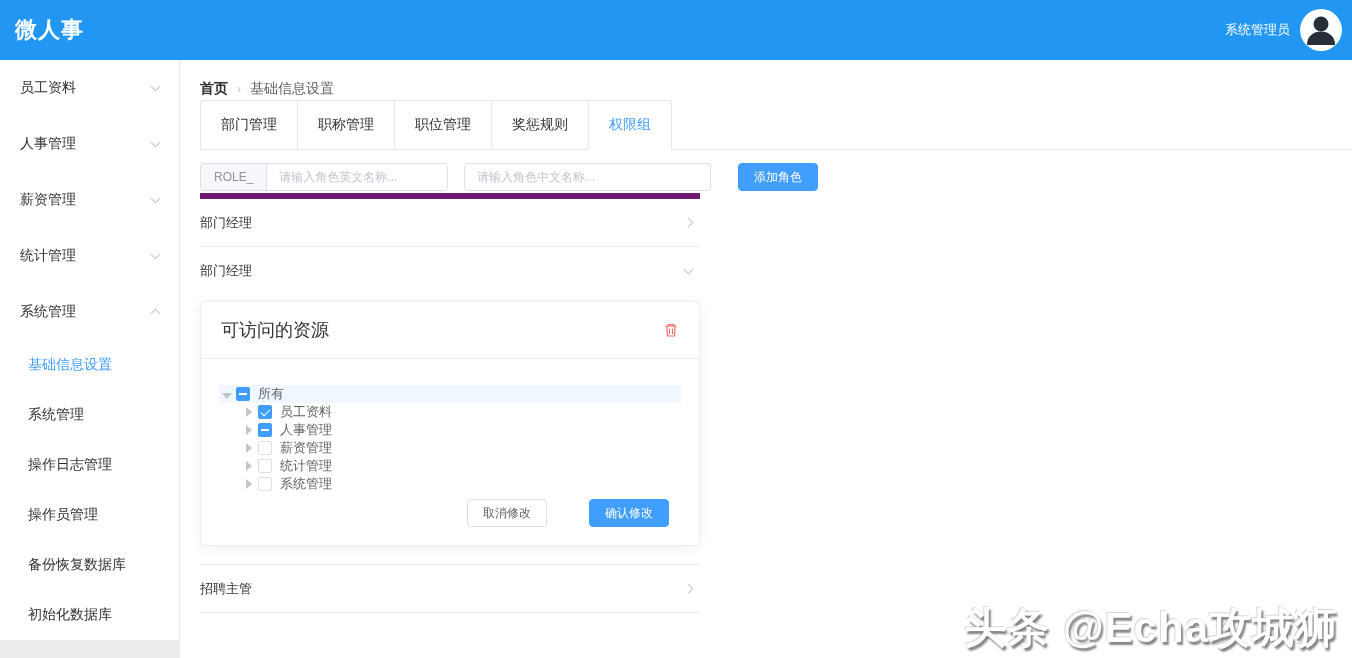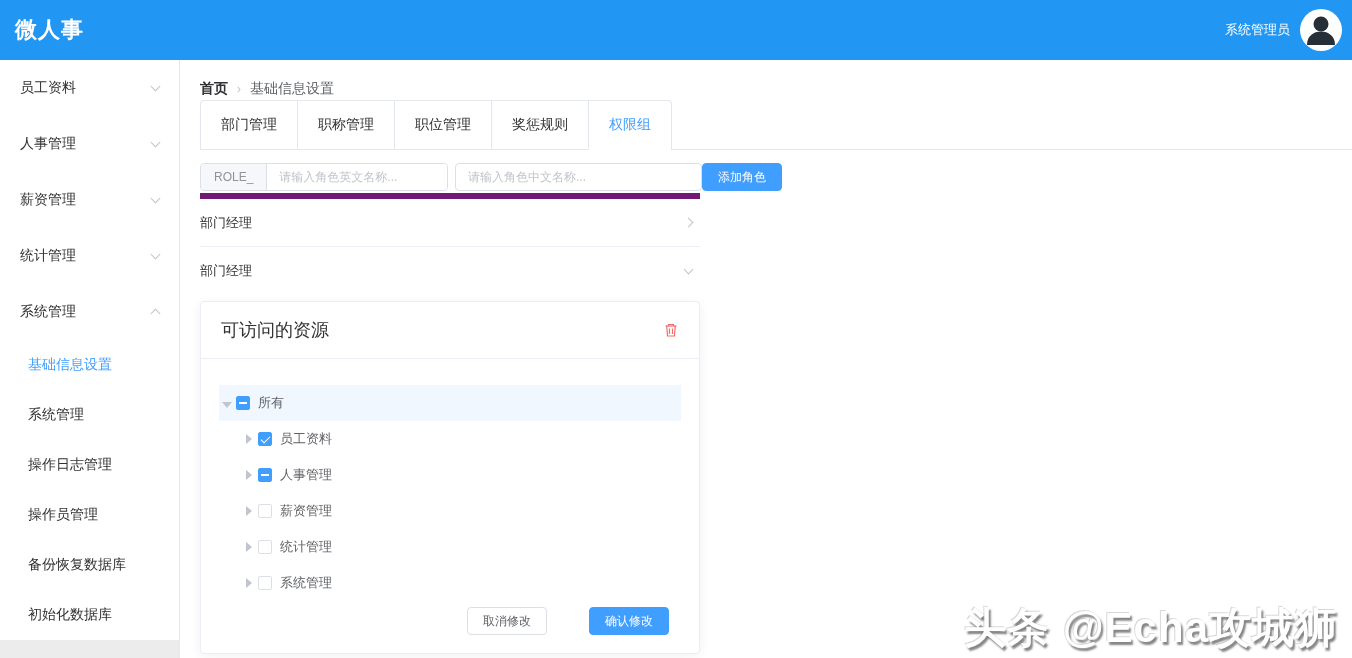--- a/index.html
+++ b/index.html
@@ -35,44 +35,44 @@
 
   
   .tabs-row { display:flex; align-items:flex-end; height:41px; }
   .tab-nav { display:inline-flex; border:1px solid #e4e7ed; border-bottom:none; border-radius:4px 4px 0 0; height:50px; background:#fff; }
   .tab { height:100%; display:flex; align-items:center; padding:0 20px; font-size:14px; color:#303133; border-left:1px solid #e4e7ed; border-bottom:1px solid #e4e7ed; cursor:pointer; }
   .tab:first-child { border-left:none; }
   .tab.active { color:#409eff; border-bottom-color:#fff; }
   .tabs-filler { flex:1; height:100%; border-bottom:1px solid #e4e7ed; }
 
   
-  .role-form { display:flex; align-items:center; margin-top:13px; }
+  .role-form { display:flex; align-items:center; margin-top:13px;gap:9px; }
   .input-group { display:flex; width:248px; height:28px; border:1px solid #dcdfe6; border-radius:4px; overflow:hidden; background:#fff; }
   .input-prepend { background:#f5f7fa; border-right:1px solid #dcdfe6; color:#909399; font-size:12px; display:flex; align-items:center; padding:0 13px; }
   .input-group input { flex:1; border:none; outline:none; font-size:12px; padding:0 12px; color:#606266; min-width:0; }
   .plain-input { width:247px; height:28px; border:1px solid #dcdfe6; border-radius:4px; font-size:12px; padding:0 12px; outline:none; color:#606266; margin-left:7px; }
   input::placeholder { color:#c0c4cc; }
   .btn { height:28px; border-radius:4px; font-size:12px; border:1px solid transparent; cursor:pointer; padding:0 15px; font-family:inherit; }
   .btn-primary { background:#409eff; border-color:#409eff; color:#fff; }
   .btn-plain { background:#fff; border-color:#dcdfe6; color:#606266; }
-  .add-role-btn { margin-left:0;text-align:center; }
+  .add-role-btn { margin-left:18px;text-align:center; }
 
   
   .collapse { width:500px; margin-top:2px; border-top:6px solid #701a75; }
   .collapse-header { height:48px; display:flex; align-items:center; justify-content:space-between; font-size:13px; color:#303133; border-bottom:1px solid #ebeef5; cursor:pointer; padding-right:8px; }
   .collapse-content { padding:6px 0 18px 0; border-bottom:1px solid #ebeef5; }
 
   
   .card { border:1px solid #ebeef5; border-radius:4px; background:#fff; box-shadow:0 2px 12px rgba(0,0,0,0.06); }
   .card-header { display:flex; align-items:center; justify-content:space-between; padding:16px 20px; border-bottom:1px solid #ebeef5; font-size:18px; color:#303133; }
   .trash-btn { background:none; border:none; cursor:pointer; display:flex; align-items:center; padding:0; }
   .card-body { padding:26px 18px 18px 18px; }
 
   
-  .tree-row { height:36px; display:flex; align-items:center; font-size:13px; color:#606266; cursor:pointer; }
+  .tree-row { height:18px; display:flex; align-items:center; font-size:13px; color:#606266; cursor:pointer; }
   .tree-row.selected { background:#f0f7ff; }
   .tree-row.child { padding-left:22px; }
   .caret { width:0; height:0; display:inline-block; margin-right:6px; }
   .caret.collapsed { border:5px solid transparent; border-left:6px solid #c0c4cc; border-right:none; margin-left:5px; }
   .caret.expanded { border:5px solid transparent; border-top:6px solid #c0c4cc; border-bottom:none; margin:3px 4px 0 3px; }
   .cbx { width:14px; height:14px; border-radius:2px; border:1px solid #dcdfe6; background:#fff; margin-right:8px; position:relative; flex:0 0 auto; }
   .cbx.checked, .cbx.indet { background:#409eff; border-color:#409eff; }
   .cbx.checked::after { content:""; position:absolute; left:4px; top:1px; width:4px; height:8px; border-right:1.6px solid #fff; border-bottom:1.6px solid #fff; transform:rotate(45deg); }
   .cbx.indet::after { content:""; position:absolute; left:2px; top:5px; width:8px; height:2px; background:#fff; }
 

